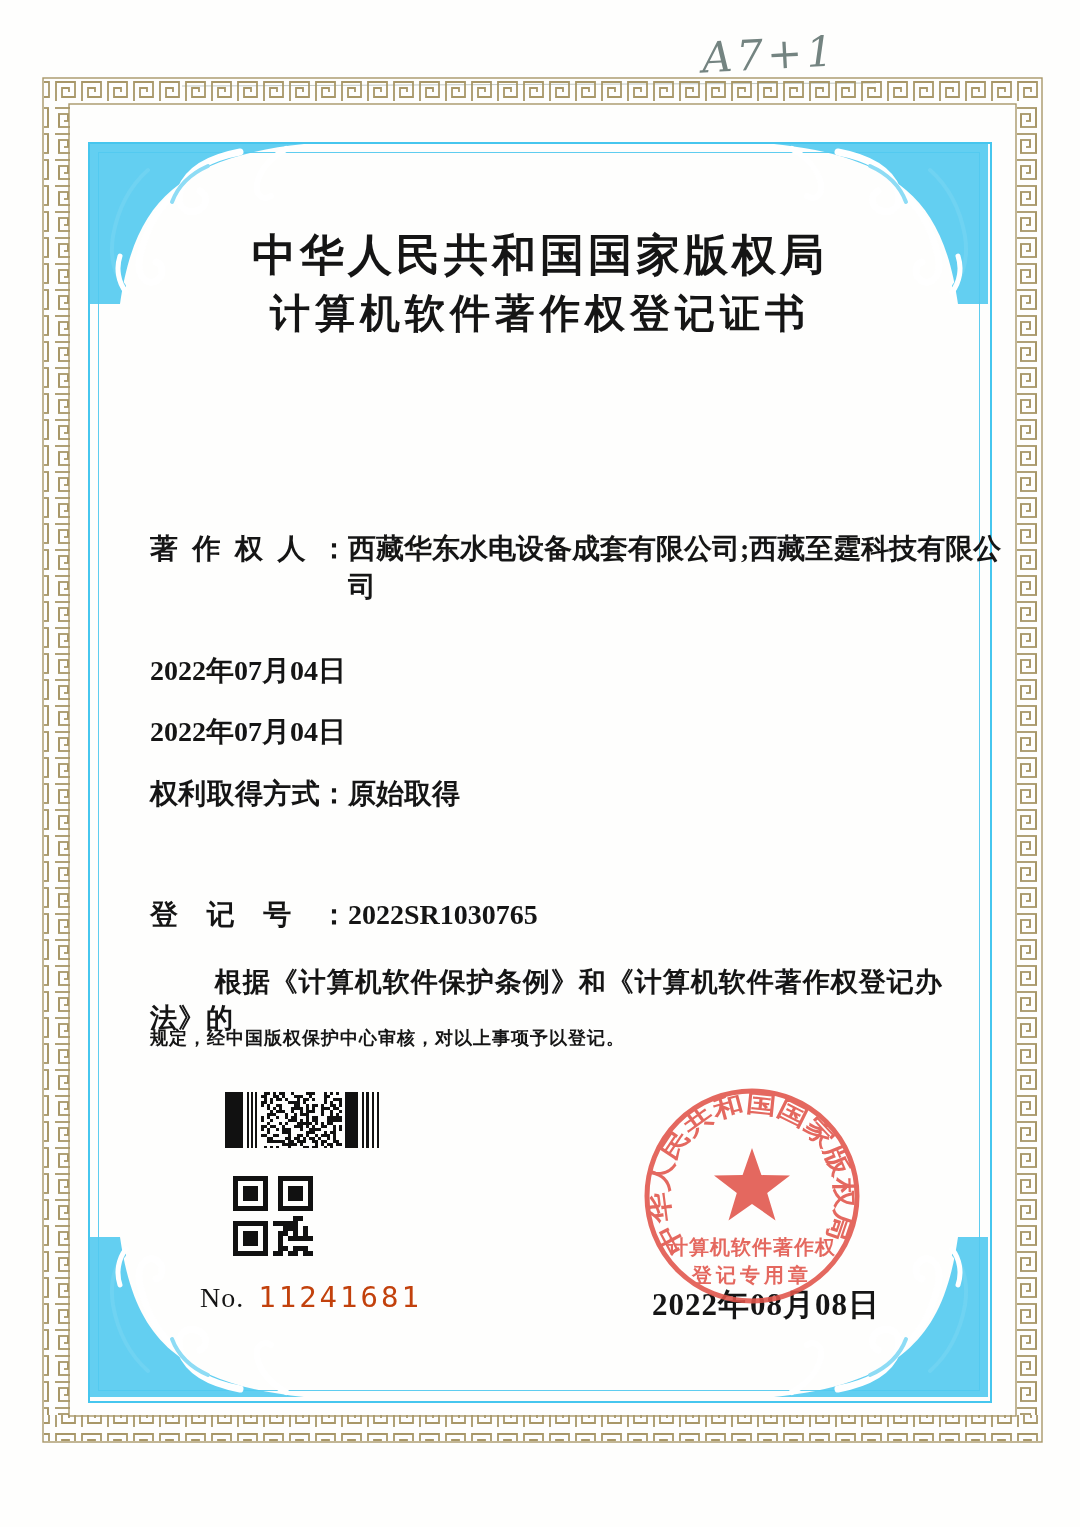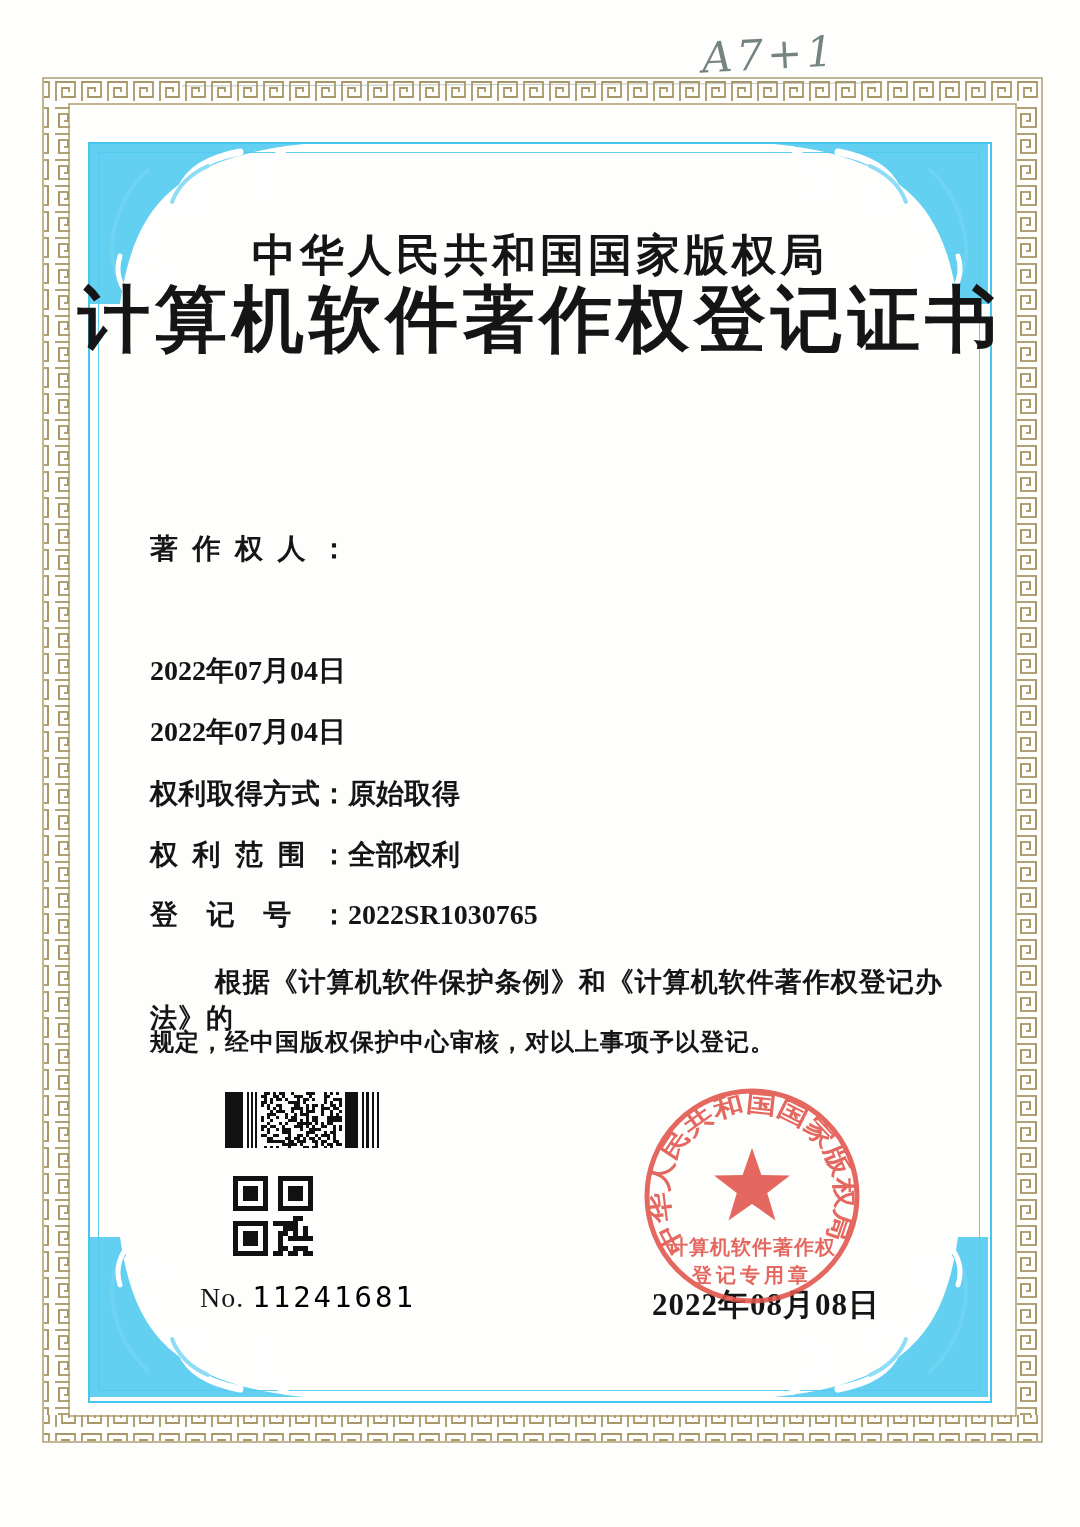--- a/index.html
+++ b/index.html
@@ -15,39 +15,39 @@
   
   .cyan-frame-outer{position:absolute;left:88px;top:142px;width:900px;height:1257px;border:2px solid #46c6ee;}
   .cyan-frame-inner{position:absolute;left:98px;top:152px;width:880px;height:1237px;border:1px solid #5fcdf0;}
   .corner{position:absolute;width:220px;height:160px;}
   .corner.tl{left:90px;top:144px;}
   .corner.tr{left:768px;top:144px;transform:scaleX(-1);}
   .corner.bl{left:90px;top:1237px;transform:scaleY(-1);}
   .corner.br{left:768px;top:1237px;transform:scale(-1,-1);}
   
   .authority{position:absolute;left:0;top:226px;width:1080px;text-align:center;font-size:44px;font-weight:700;letter-spacing:4px;}
-  .cert-title{position:absolute;left:0;top:272px;width:1080px;text-align:center;font-size:72px;font-weight:900;letter-spacing:5px;}
+  .cert-title{position:absolute;left:0;top:286px;width:1080px;text-align:center;font-size:40px;font-weight:900;letter-spacing:5px;}
   .cert-no{position:absolute;right:116px;top:368px;font-size:25px;font-weight:700;}
   .cert-no .val{margin-left:16px;}
   
   .frow{position:absolute;left:150px;display:flex;font-size:28px;font-weight:700;line-height:38px;}
   .flabel{display:inline-block;width:198px;text-align:justify;text-align-last:justify;flex:0 0 198px;}
   .fval{margin-left:0;}
   .f0{top:420px;} .f1{top:530px;} .f2{top:652px;} .f3{top:713px;}
   .f4{top:775px;} .f5{top:836px;} .f6{top:896px;}
   
   .stmt1{position:absolute;left:150px;top:964px;width:830px;font-size:27px;font-weight:700;text-indent:2.4em;letter-spacing:1px;}
-  .stmt2{position:absolute;left:150px;top:1026px;width:830px;font-size:24px;font-weight:700;letter-spacing:1px;}
+  .stmt2{position:absolute;left:150px;top:1026px;width:830px;font-size:18px;font-weight:700;letter-spacing:1px;}
   
   .barcode{position:absolute;left:225px;top:1092px;}
   .qrcode{position:absolute;left:233px;top:1176px;}
   
   .serial{position:absolute;left:200px;top:1280px;font-size:28px;}
   .serial .prefix{font-weight:400;letter-spacing:1px;}
-  .serial .num{color:#000000;font-family:"DejaVu Sans Mono",monospace;font-size:29px;letter-spacing:3px;margin-left:8px;font-weight:400;}
+  .serial .num{color:#c2410c;font-family:"DejaVu Sans Mono",monospace;font-size:29px;letter-spacing:3px;margin-left:14px;font-weight:400;}
   
   .issue-date{position:absolute;left:652px;top:1284px;font-size:31px;font-weight:700;letter-spacing:1px;}
   .seal{position:absolute;left:636px;top:1080px;opacity:.88;pointer-events:none;}
   .seal text{fill:#e1544a;}
 </style>
 </head>
 <body>
 
 <div class="page">
 
@@ -98,34 +98,34 @@
     </svg>
   <svg class="corner br" viewBox="0 0 220 160">
       <use href="#cornerOrnament"></use>
     </svg>
 
   <div class="authority">中华人民共和国国家版权局</div>
   <div class="cert-title">计算机软件著作权登记证书</div>
 
   <div class="frow f1">
     <span class="flabel">著作权人：</span>
+    <span class="fval">
+        <div>西藏华东水电设备成套有限公司;西藏至霆科技有限公</div>
+        <div>司</div>
+      </span>
   </div>
   <div class="frow f2">
     <span class="fval">2022年07月04日</span>
   </div>
   <div class="frow f3">
     <span class="fval">2022年07月04日</span>
   </div>
   <div class="frow f4">
     <span class="flabel">权利取得方式：</span>
     <span class="fval">原始取得</span>
-  </div>
-  <div class="frow f5">
-    <span class="flabel">权利范围：</span>
-    <span class="fval">全部权利</span>
   </div>
   <div class="frow f6">
     <span class="flabel">登记号：</span>
     <span class="fval">2022SR1030765</span>
   </div>
 
   <div class="stmt1">根据《计算机软件保护条例》和《计算机软件著作权登记办法》的</div>
   <div class="stmt2">规定，经中国版权保护中心审核，对以上事项予以登记。</div>
 
   <svg id="barcode-svg" class="barcode" width="158" height="56">

